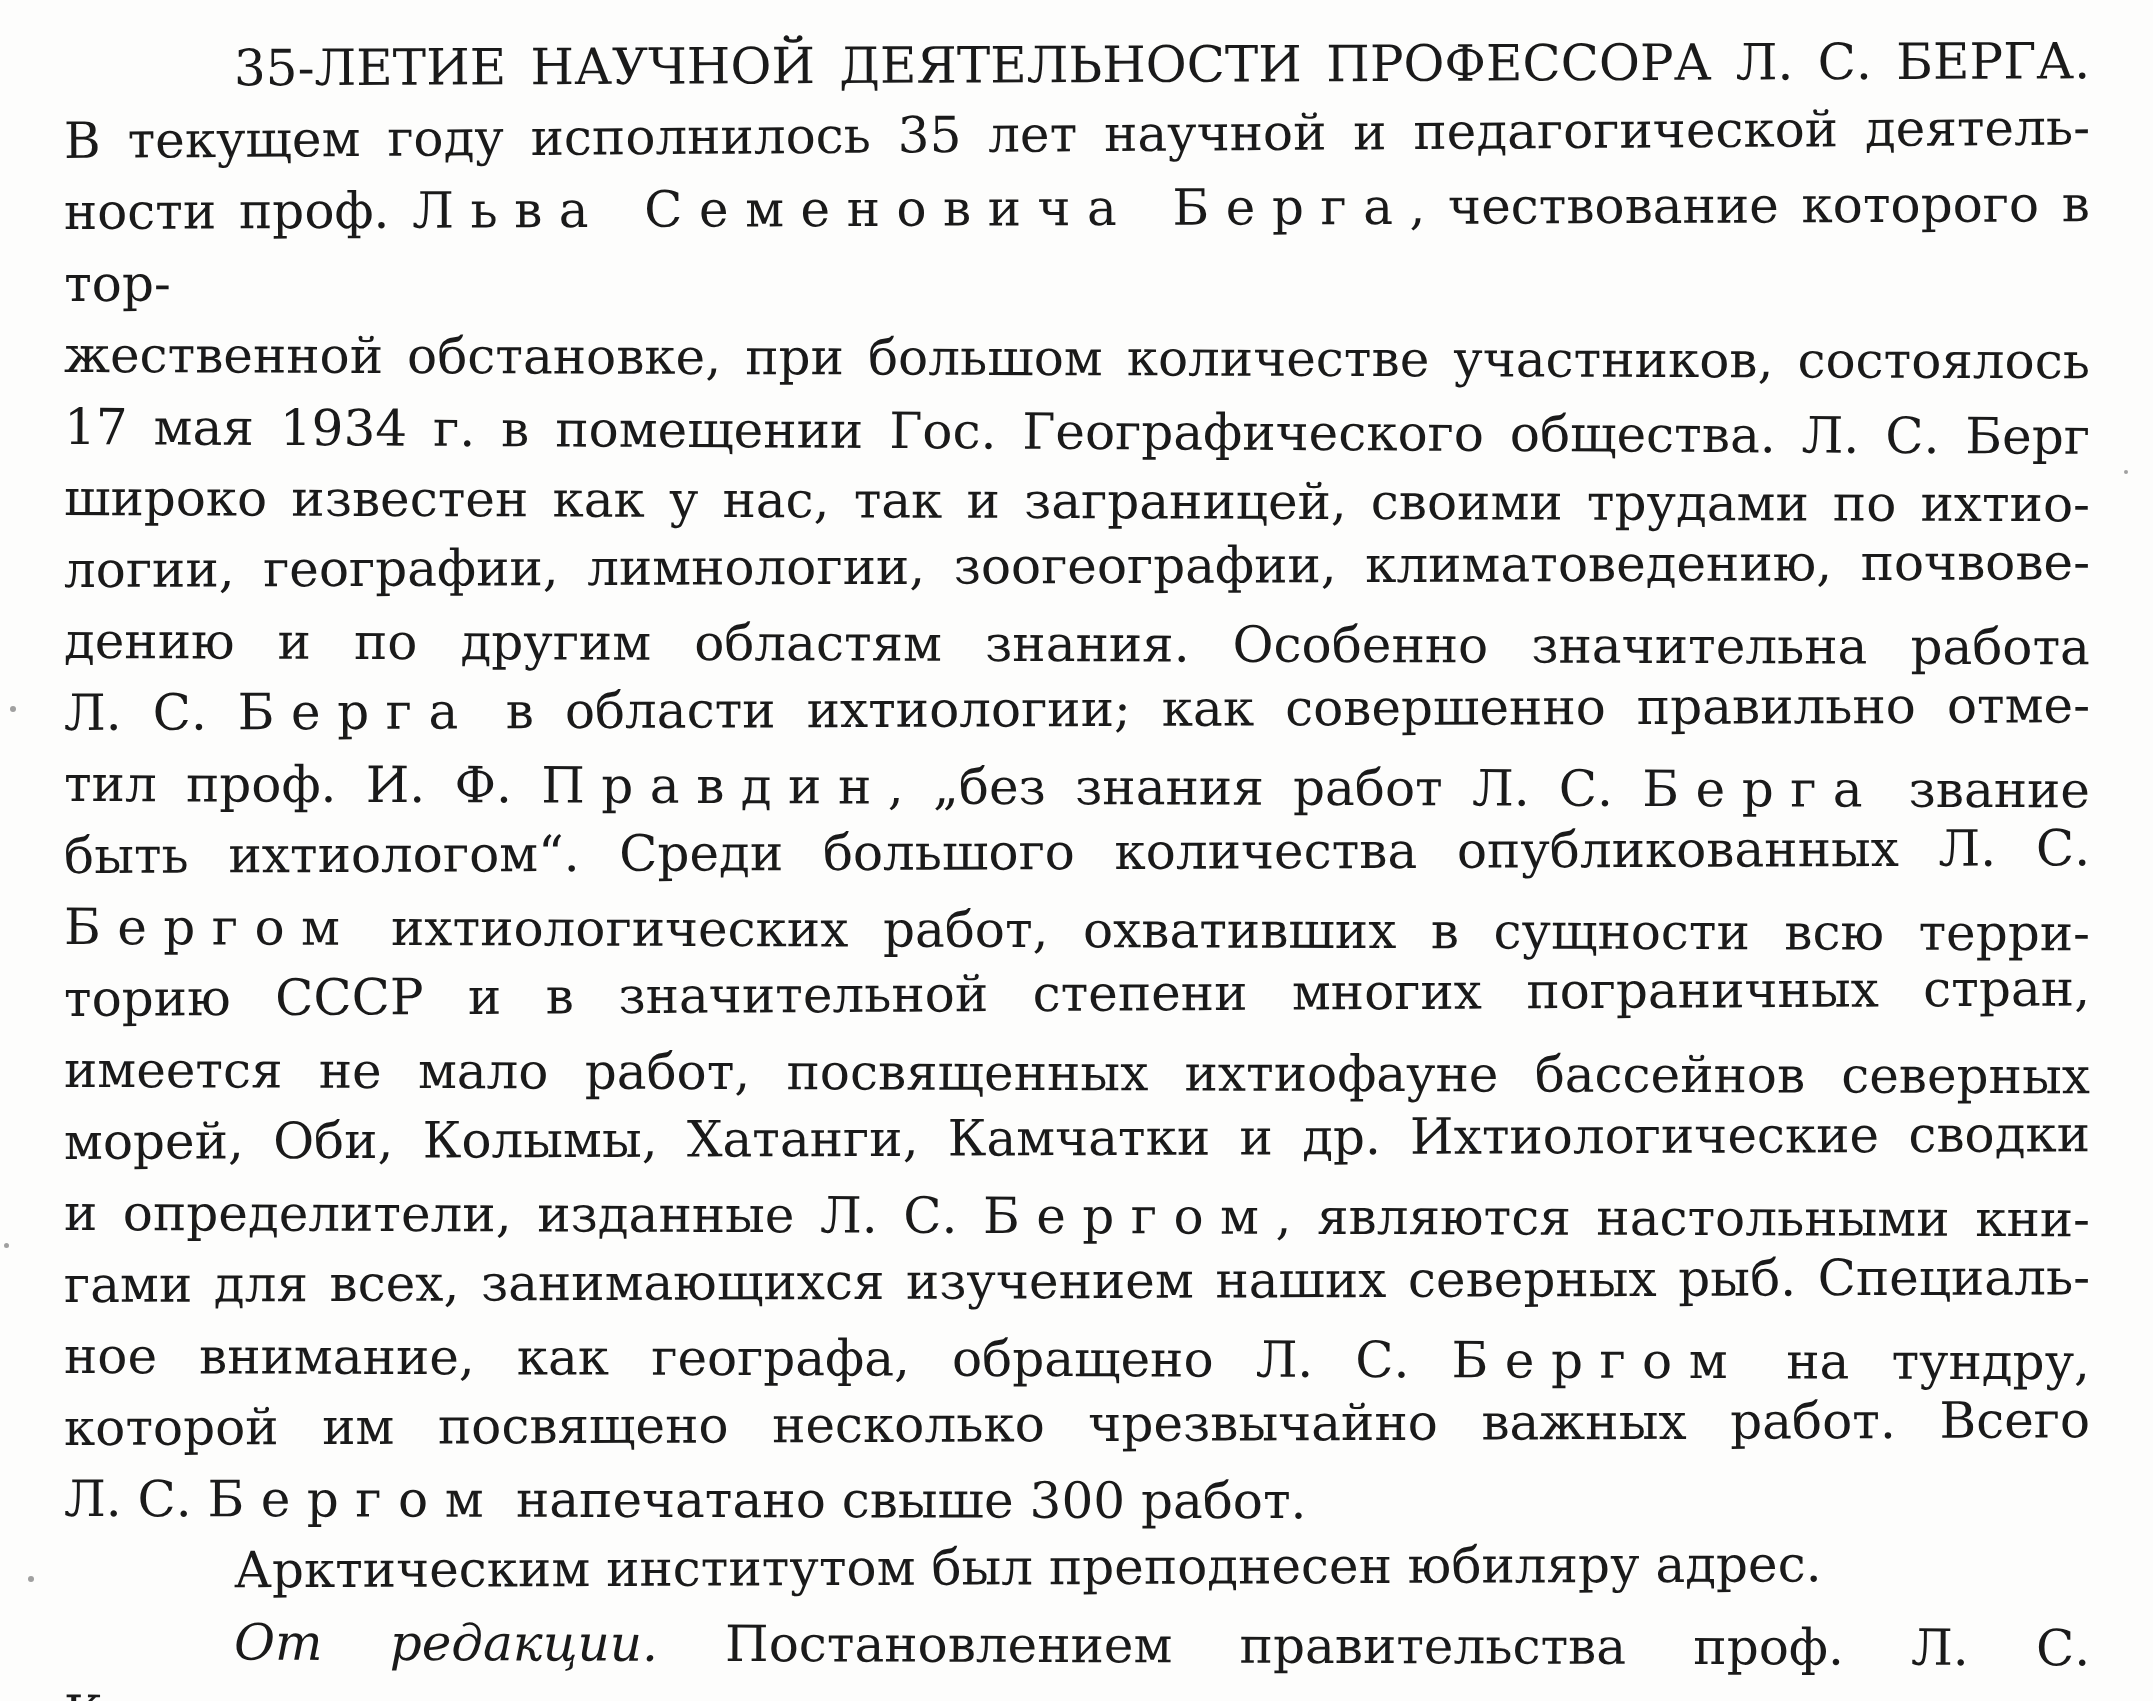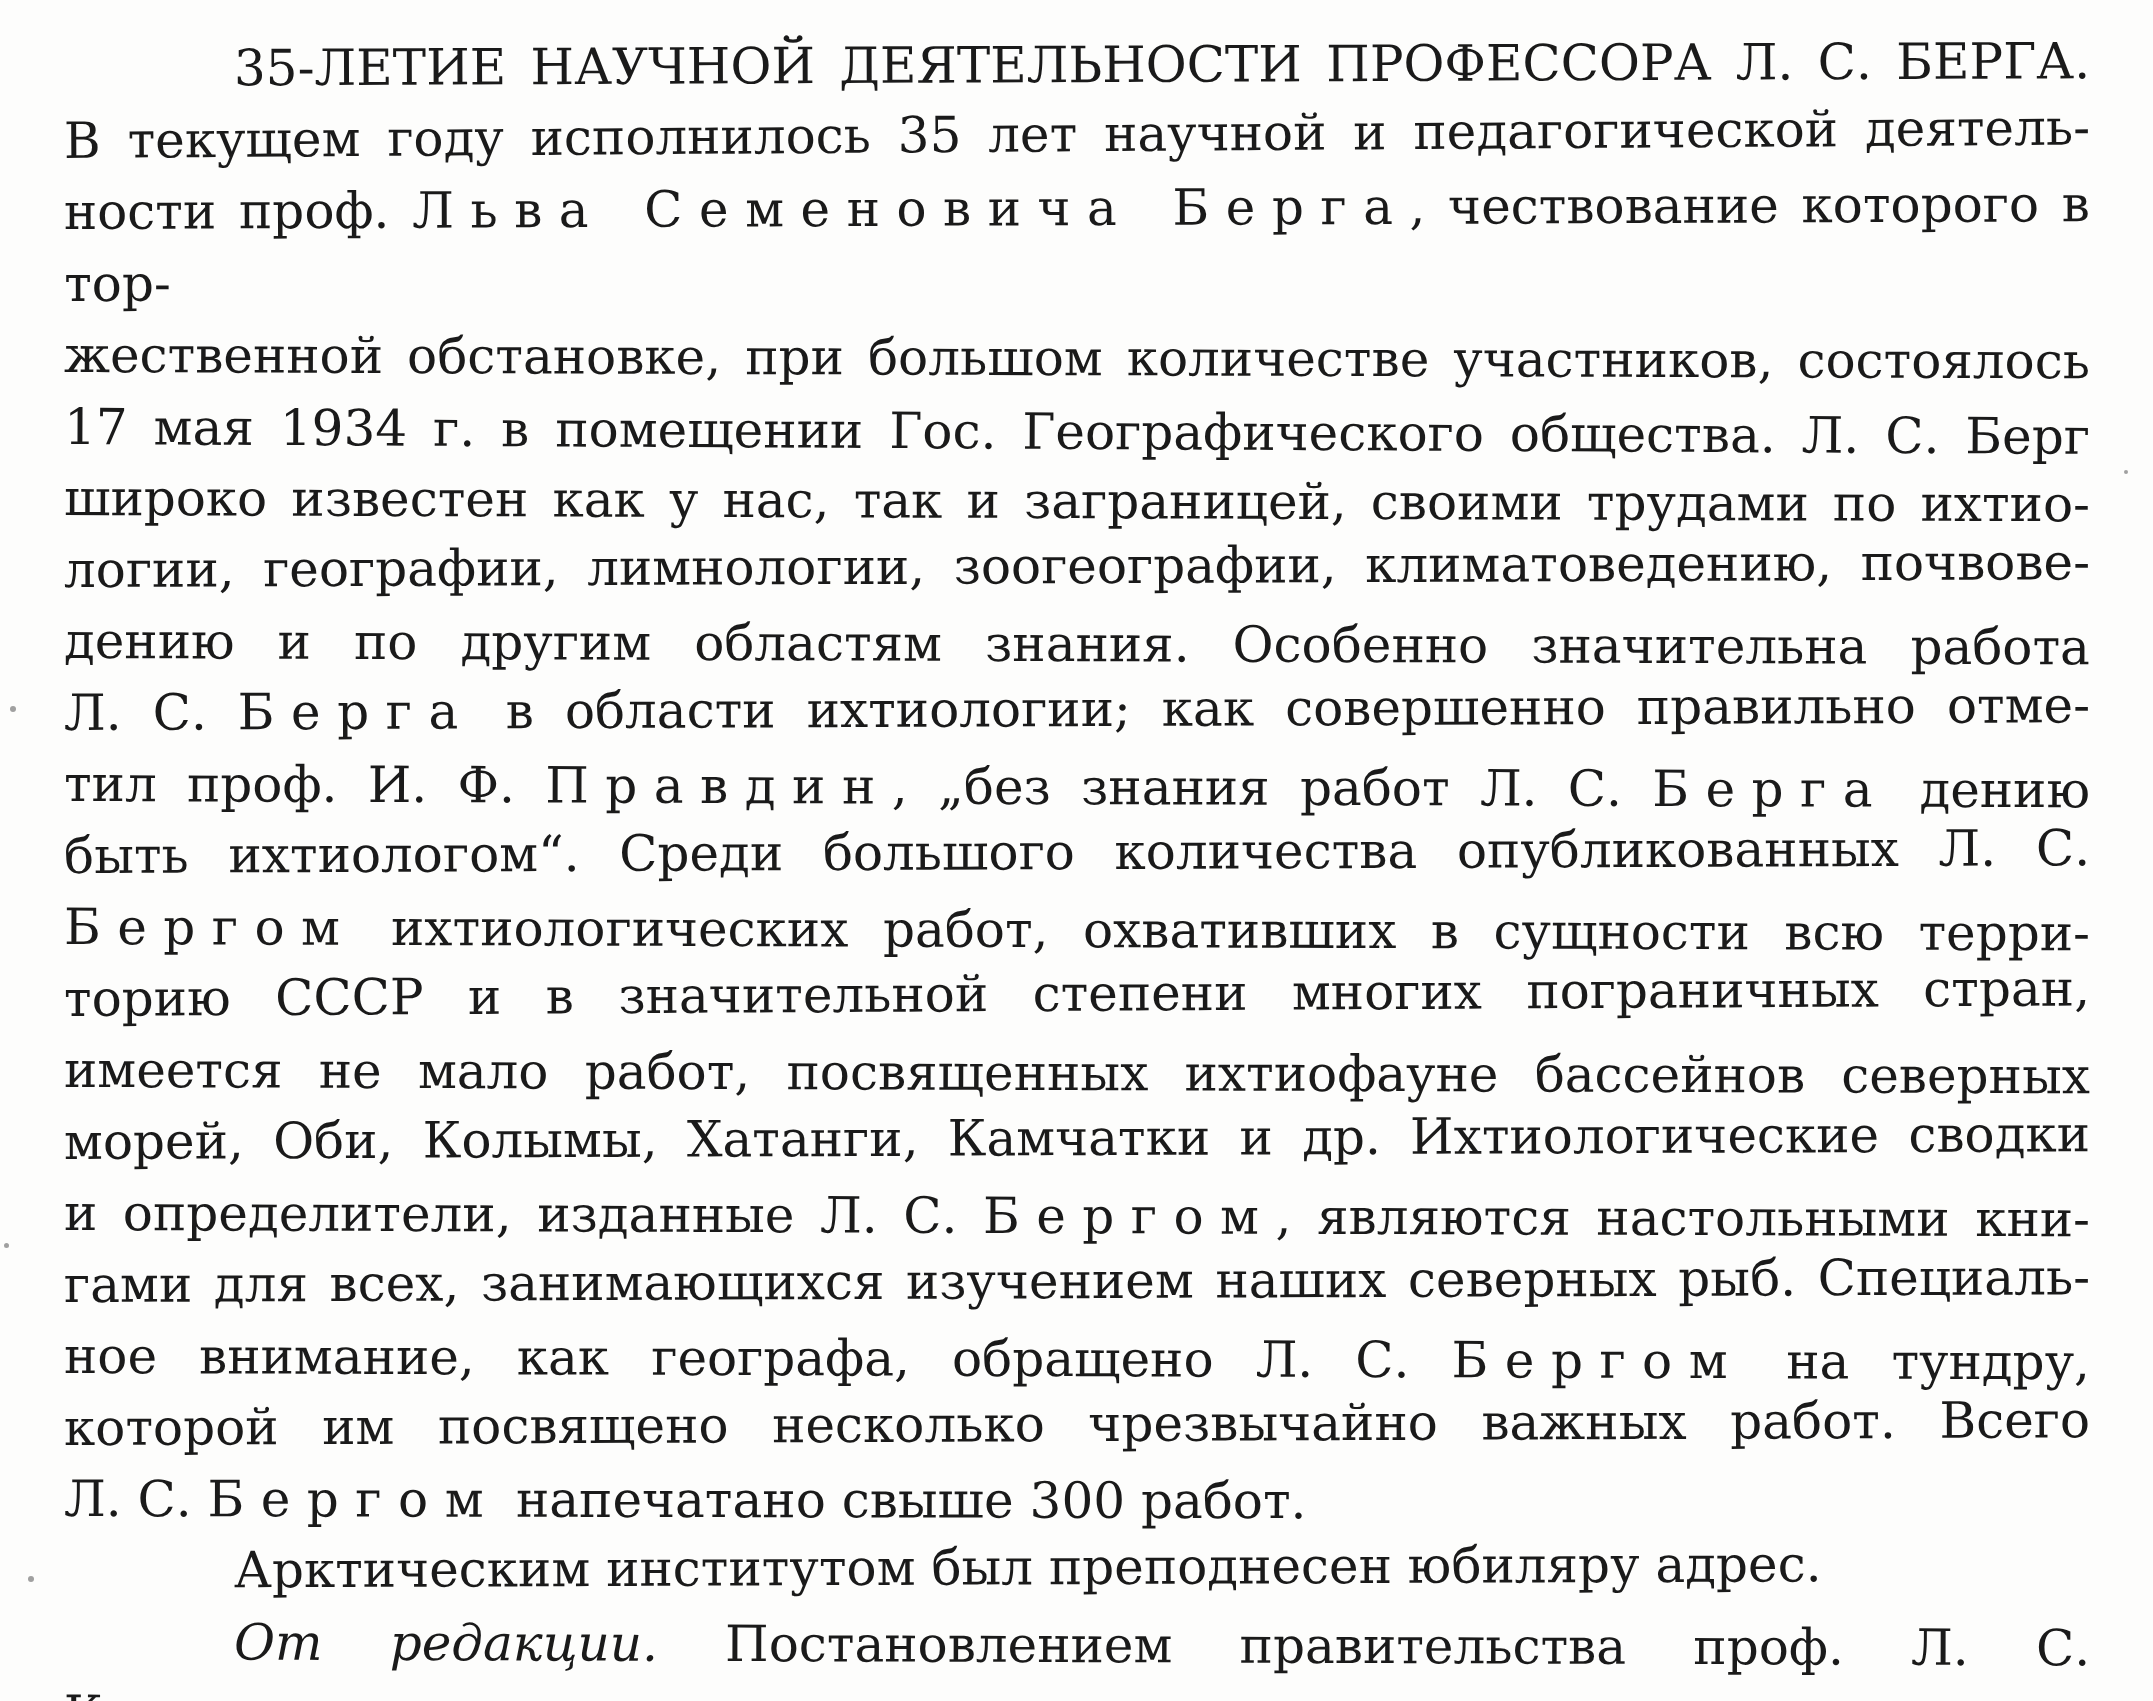--- a/index.html
+++ b/index.html
@@ -65,21 +65,21 @@
   <div class="text-block">
     <div class="line caps indent j"><span class="seg n">35-ЛЕТИЕ НАУЧНОЙ ДЕЯТЕЛЬНОСТИ ПРОФЕССОРА Л. С. БЕРГА.</span></div>
     <div class="line j"><span class="seg n">В текущем году исполнилось 35 лет научной и педагогической деятель-</span></div>
     <div class="line j"><span class="seg n">ности проф. </span><span class="seg sp">Льва Семеновича Берга</span><span class="seg n">, чествование которого в тор-</span></div>
     <div class="line j"><span class="seg n">жественной обстановке, при большом количестве участников, состоялось</span></div>
     <div class="line j"><span class="seg n">17 мая 1934 г. в помещении Гос. Географического общества. Л. С. Берг</span></div>
     <div class="line j"><span class="seg n">широко известен как у нас, так и заграницей, своими трудами по ихтио-</span></div>
     <div class="line j"><span class="seg n">логии, географии, лимнологии, зоогеографии, климатоведению, почвове-</span></div>
     <div class="line j"><span class="seg n">дению и по другим областям знания. Особенно значительна работа</span></div>
     <div class="line j"><span class="seg n">Л. С. </span><span class="seg sp">Берга</span><span class="seg n"> в области ихтиологии; как совершенно правильно отме-</span></div>
-    <div class="line j"><span class="seg n">тил проф. И. Ф. </span><span class="seg sp">Правдин</span><span class="seg n">, „без знания работ Л. С. </span><span class="seg sp">Берга</span><span class="seg n"> дению</span></div>
+    <div class="line j"><span class="seg n">тил проф. И. Ф. </span><span class="seg sp">Правдин</span><span class="seg n">, „без знания работ Л. С. </span><span class="seg sp">Берга</span><span class="seg n"> звание</span></div>
     <div class="line j"><span class="seg n">быть ихтиологом“. Среди большого количества опубликованных Л. С.</span></div>
     <div class="line j"><span class="seg sp">Бергом</span><span class="seg n"> ихтиологических работ, охвативших в сущности всю терри-</span></div>
     <div class="line j"><span class="seg n">торию СССР и в значительной степени многих пограничных стран,</span></div>
     <div class="line j"><span class="seg n">имеется не мало работ, посвященных ихтиофауне бассейнов северных</span></div>
     <div class="line j"><span class="seg n">морей, Оби, Колымы, Хатанги, Камчатки и др. Ихтиологические сводки</span></div>
     <div class="line j"><span class="seg n">и определители, изданные Л. С. </span><span class="seg sp">Бергом</span><span class="seg n">, являются настольными кни-</span></div>
     <div class="line j"><span class="seg n">гами для всех, занимающихся изучением наших северных рыб. Специаль-</span></div>
     <div class="line j"><span class="seg n">ное внимание, как географа, обращено Л. С. </span><span class="seg sp">Бергом</span><span class="seg n"> на тундру,</span></div>
     <div class="line j"><span class="seg n">которой им посвящено несколько чрезвычайно важных работ. Всего</span></div>
     <div class="line"><span class="seg n">Л. С. </span><span class="seg sp">Бергом</span><span class="seg n"> напечатано свыше 300 работ.</span></div>

